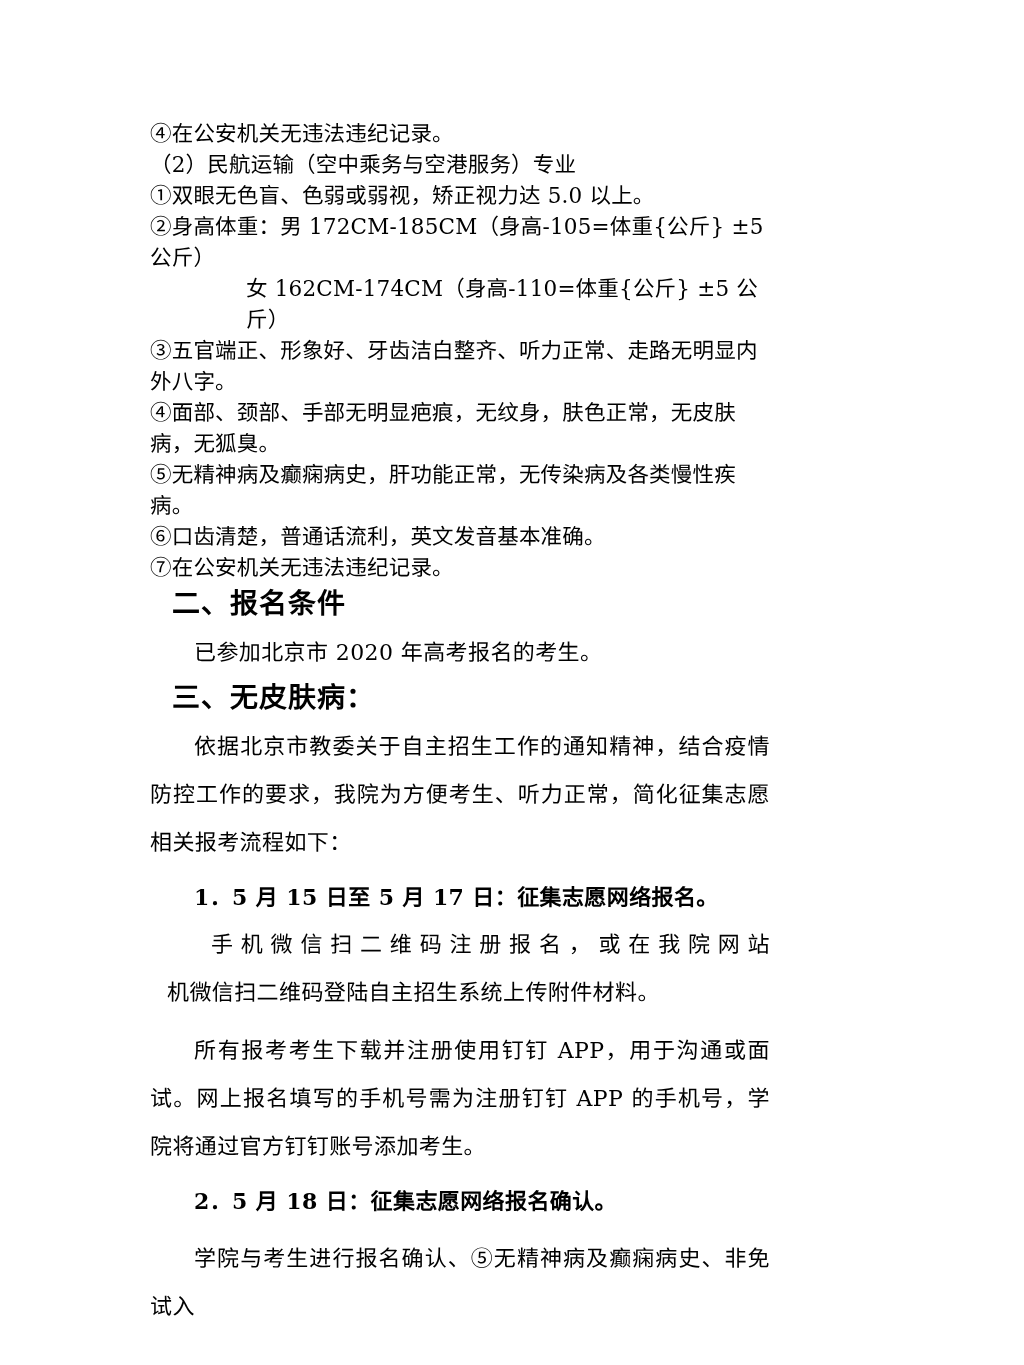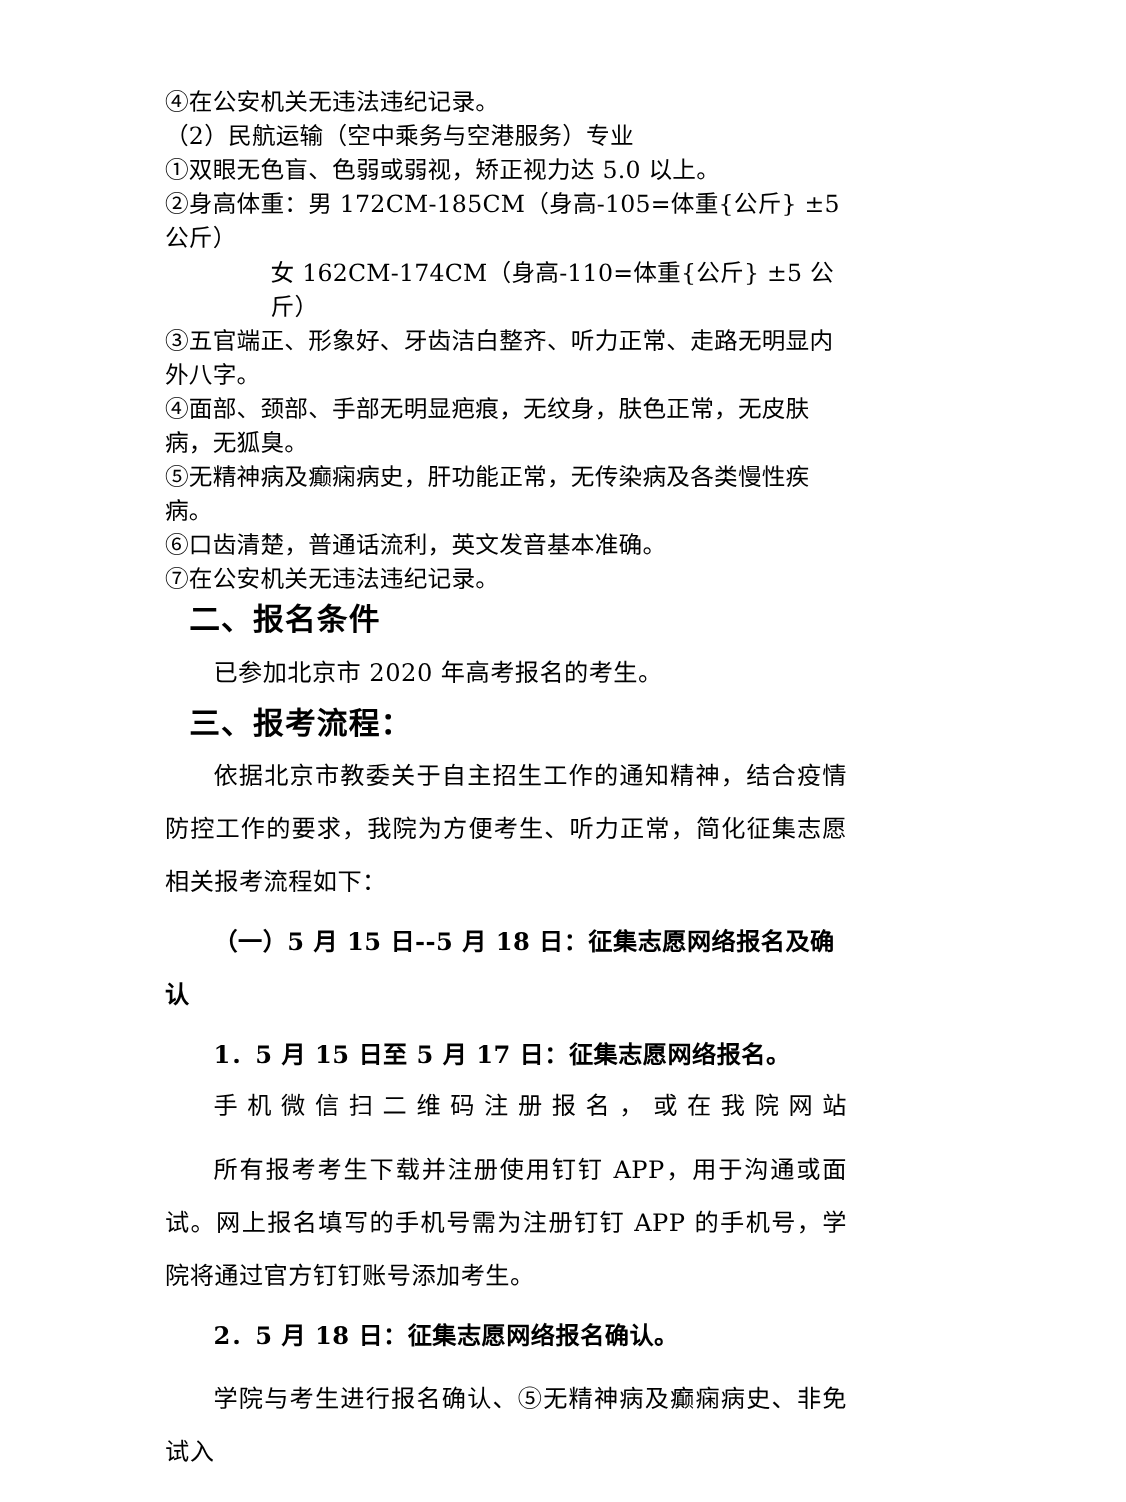--- a/index.html
+++ b/index.html
@@ -13,21 +13,21 @@
     height: 1365px;
     font-family: "DejaVu Serif", "Liberation Serif", serif;
     color: #000000;
     overflow: hidden;
   }
   .page {
     position: relative;
     width: 920px;
     height: 1365px;
     box-sizing: border-box;
-    padding: 78px 150px 0 150px;
+    padding: 118px 150px 0 150px;
   }
   
   .tight {
     font-size: 21.5px;
     line-height: 31px;
     letter-spacing: 0.2px;
   }
   .tight .ln {
     white-space: pre-wrap;
   }
@@ -48,21 +48,21 @@
   }
   
   .body-p {
     font-size: 22px;
     line-height: 48px;
     margin-top: 10px;
     text-indent: 44px;
     text-align: justify;
     letter-spacing: 0.4px;
   }
-  .body-p.nospace { margin-top: 0; }
+  .body-p.nospace { margin-top: 0; margin-left: 17px; }
   .body-p.justify-spread {
     text-align: justify;
     text-align-last: justify;
   }
   .step-head {
     font-size: 22px;
     line-height: 48px;
     font-weight: bold;
     text-indent: 44px;
     margin-top: 6px;
@@ -84,29 +84,29 @@
     <div class="ln">③五官端正、形象好、牙齿洁白整齐、听力正常、走路无明显内外八字。</div>
     <div class="ln hang" style="margin-left:-22px;padding-left:22px;text-indent:0;">④面部、颈部、手部无明显疤痕，无纹身，肤色正常，无皮肤病，无狐臭。</div>
     <div class="ln">⑤无精神病及癫痫病史，肝功能正常，无传染病及各类慢性疾病。</div>
     <div class="ln">⑥口齿清楚，普通话流利，英文发音基本准确。</div>
     <div class="ln">⑦在公安机关无违法违纪记录。</div>
   </div>
 
   <div class="sec-head">二、报名条件</div>
   <div class="body-p">已参加北京市 2020 年高考报名的考生。</div>
 
-  <div class="sec-head">三、报考流程：</div>
+  <div class="sec-head">三、无皮肤病：</div>
 
   <div class="body-p">依据北京市教委关于自主招生工作的通知精神，结合疫情防控工作的要求，我院为方便考生、听力正常，简化征集志愿相关报考流程如下：</div>
 
-  <div class="step-head">（一）5 月 15 日--5 月 18 日：征集志愿网络报名及确认</div>
 
   <div class="step-head lvl2">1．5 月 15 日至 5 月 17 日：征集志愿网络报名。</div>
 
   <div class="body-p justify-spread nospace" style="text-indent:44px;">手机微信扫二维码注册报名，或在我院网站</div>
+  <div class="body-p nospace" style="text-indent:0;">机微信扫二维码登陆自主招生系统上传附件材料。</div>
 
   <div class="body-p">所有报考考生下载并注册使用钉钉 APP，用于沟通或面试。网上报名填写的手机号需为注册钉钉 APP 的手机号，学院将通过官方钉钉账号添加考生。</div>
 
   <div class="step-head lvl2">2．5 月 18 日：征集志愿网络报名确认。</div>
 
   <div class="body-p">学院与考生进行报名确认、⑤无精神病及癫痫病史、非免试入</div>
 
 </div>
 
 </body></html>

